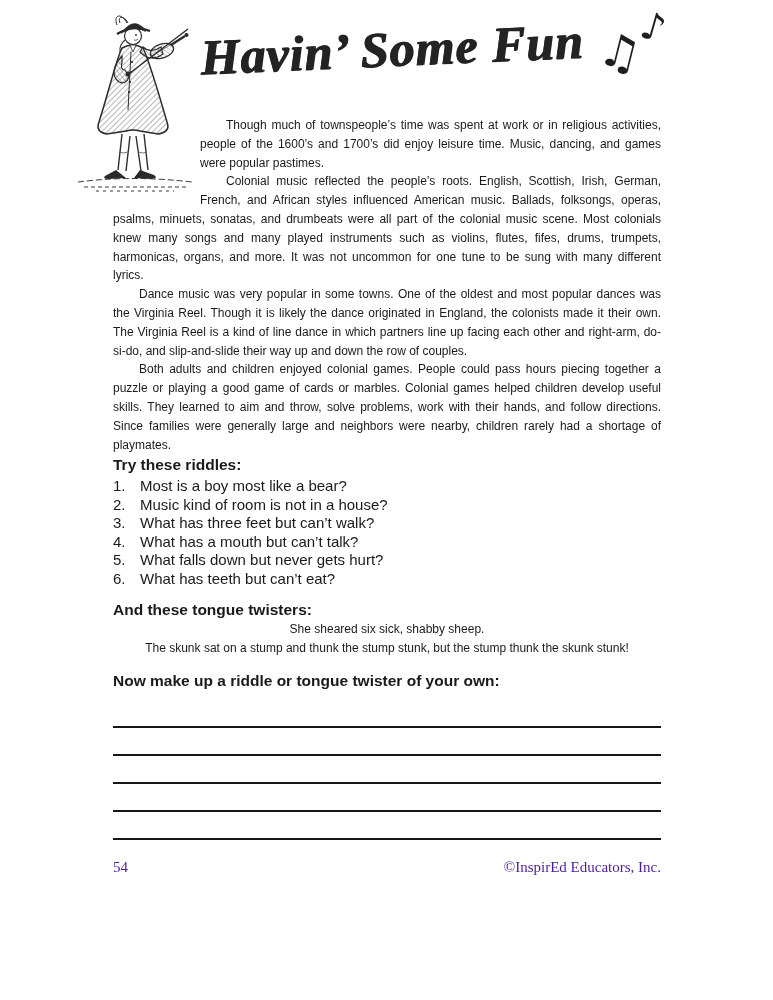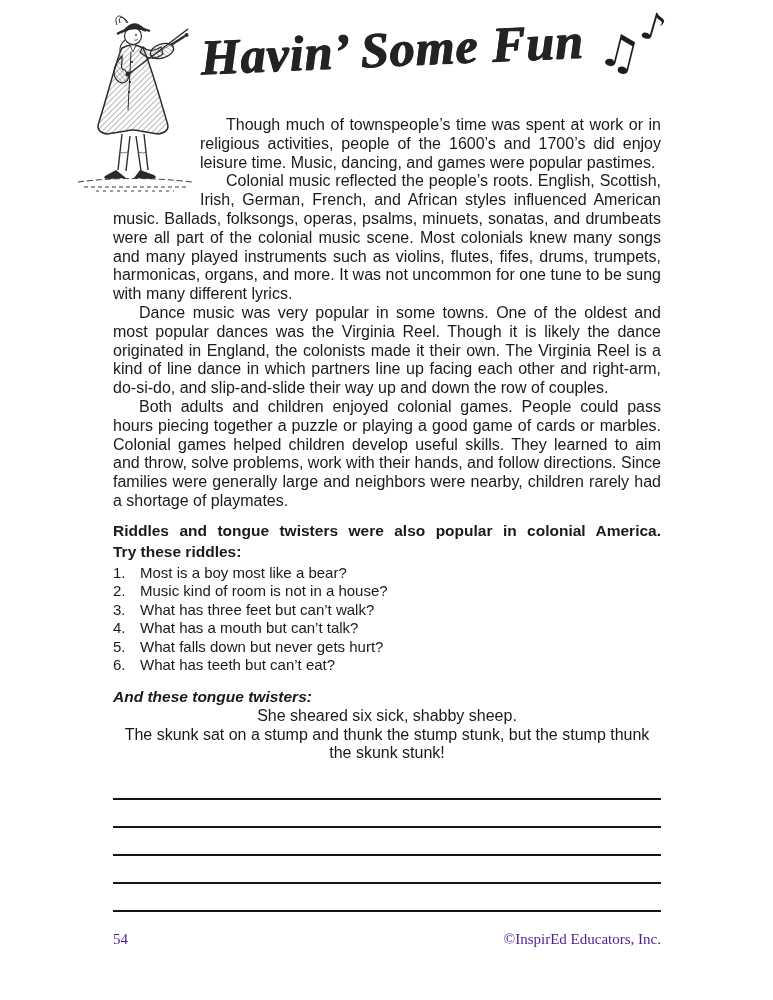--- a/index.html
+++ b/index.html
@@ -57,34 +57,34 @@
     font-family: "DejaVu Sans", sans-serif;
     font-size: 38px;
     color: #1e1e1e;
     margin-left: 0px;
     transform: translateY(-26px) rotate(16deg);
   }
 
   
   p { margin: 0; }
   .body {
-    font-size: 16px;
+    font-size: 12px;
     line-height: 18.8px;
     text-align: justify;
     text-indent: 26px;
   }
   .plain { text-indent: 0; text-align: center; }
 
   .heading {
     font-size: 15.5px;
     line-height: 21px;
     font-weight: bold;
   }
   .stretch { text-align: justify; text-align-last: justify; margin-top: 9px; }
-  .mt  { margin-top: 11px; font-style: italic; }
+  .mt  { margin-top: 11px; }
   .mt2 { margin-top: 12px; }
 
   .riddle-list { margin-top: 2px; }
   .riddle-row {
     display: flex;
     font-size: 15px;
     line-height: 18.5px;
   }
   .riddle-num { width: 27px; flex: 0 0 27px; }
   .riddle-text { flex: 1; }
@@ -169,21 +169,20 @@
 
   <div class="title-block">
     <span class="title-text">Havin’ Some Fun</span><span class="note-beamed">♫</span><span class="note-single">♪</span>
   </div>
 
   <p class="body">Though much of townspeople’s time was spent at work or in religious activities, people of the 1600’s and 1700’s did enjoy leisure time. Music, dancing, and games were popular pastimes.</p>
   <p class="body">Colonial music reflected the people’s roots. English, Scottish, Irish, German, French, and African styles influenced American music. Ballads, folksongs, operas, psalms, minuets, sonatas, and drumbeats were all part of the colonial music scene. Most colonials knew many songs and many played instruments such as violins, flutes, fifes, drums, trumpets, harmonicas, organs, and more. It was not uncommon for one tune to be sung with many different lyrics.</p>
   <p class="body">Dance music was very popular in some towns. One of the oldest and most popular dances was the Virginia Reel. Though it is likely the dance originated in England, the colonists made it their own. The Virginia Reel is a kind of line dance in which partners line up facing each other and right-arm, do-si-do, and slip-and-slide their way up and down the row of couples.</p>
   <p class="body">Both adults and children enjoyed colonial games. People could pass hours piecing together a puzzle or playing a good game of cards or marbles. Colonial games helped children develop useful skills. They learned to aim and throw, solve problems, work with their hands, and follow directions. Since families were generally large and neighbors were nearby, children rarely had a shortage of playmates.</p>
 
-  <p class="heading stretch">Riddles and tongue twisters were also popular in colonial America.</p>
   <p class="heading">Try these riddles:</p>
 
   <div class="riddle-list">
     <div class="riddle-row">
       <span class="riddle-num">1.</span>
       <span class="riddle-text">Most is a boy most like a bear?</span>
     </div>
     <div class="riddle-row">
       <span class="riddle-num">2.</span>
       <span class="riddle-text">Music kind of room is not in a house?</span>
@@ -203,20 +202,21 @@
     <div class="riddle-row">
       <span class="riddle-num">6.</span>
       <span class="riddle-text">What has teeth but can’t eat?</span>
     </div>
   </div>
 
   <p class="heading mt">And these tongue twisters:</p>
   <p class="body plain">She sheared six sick, shabby sheep.</p>
   <p class="body plain">The skunk sat on a stump and thunk the stump stunk, but the stump thunk the skunk stunk!</p>
 
+  <p class="heading mt2">Now make up a riddle or tongue twister of your own:</p>
 
   <div class="answer-lines">
     <div class="answer-line"></div>
     <div class="answer-line"></div>
     <div class="answer-line"></div>
     <div class="answer-line"></div>
     <div class="answer-line"></div>
   </div>
 
   <div class="footer">

